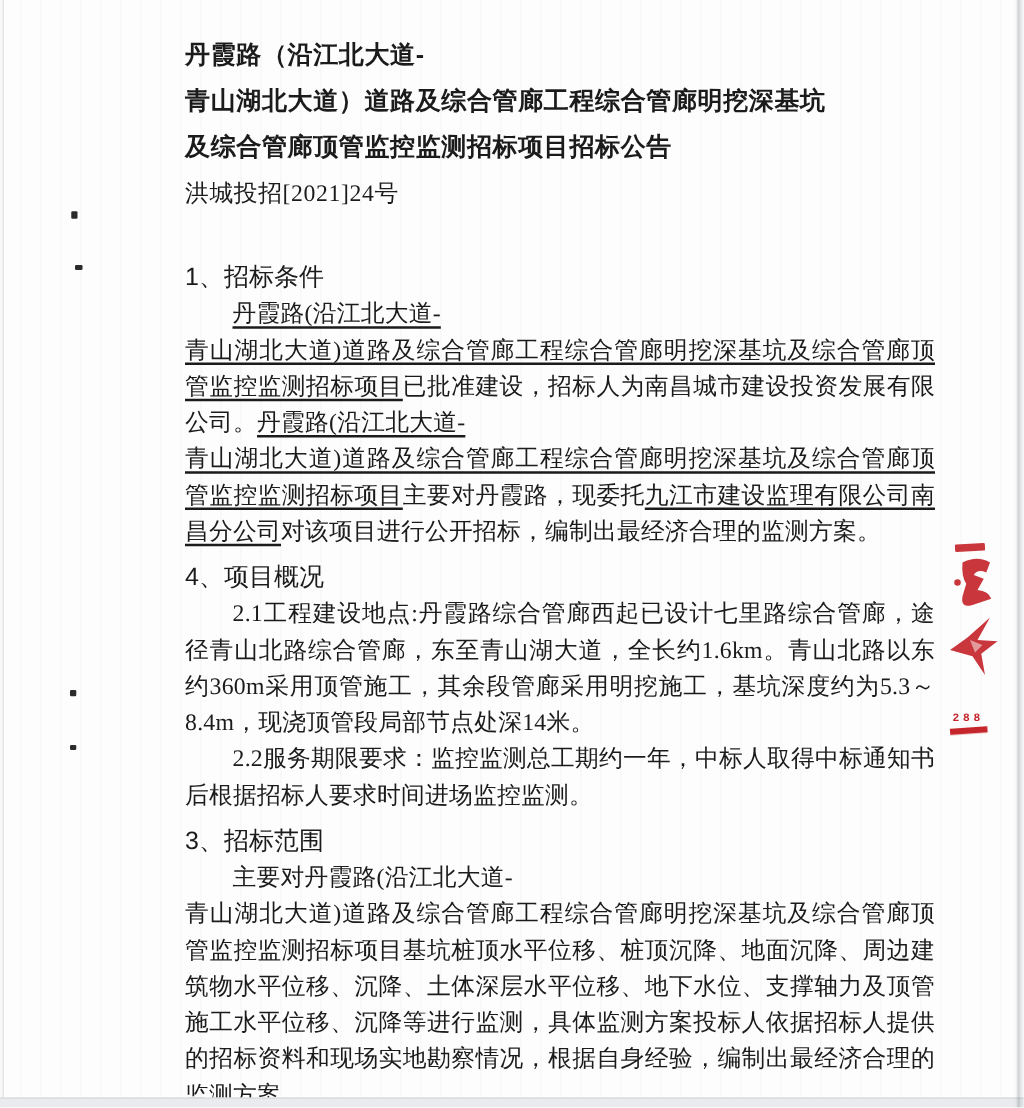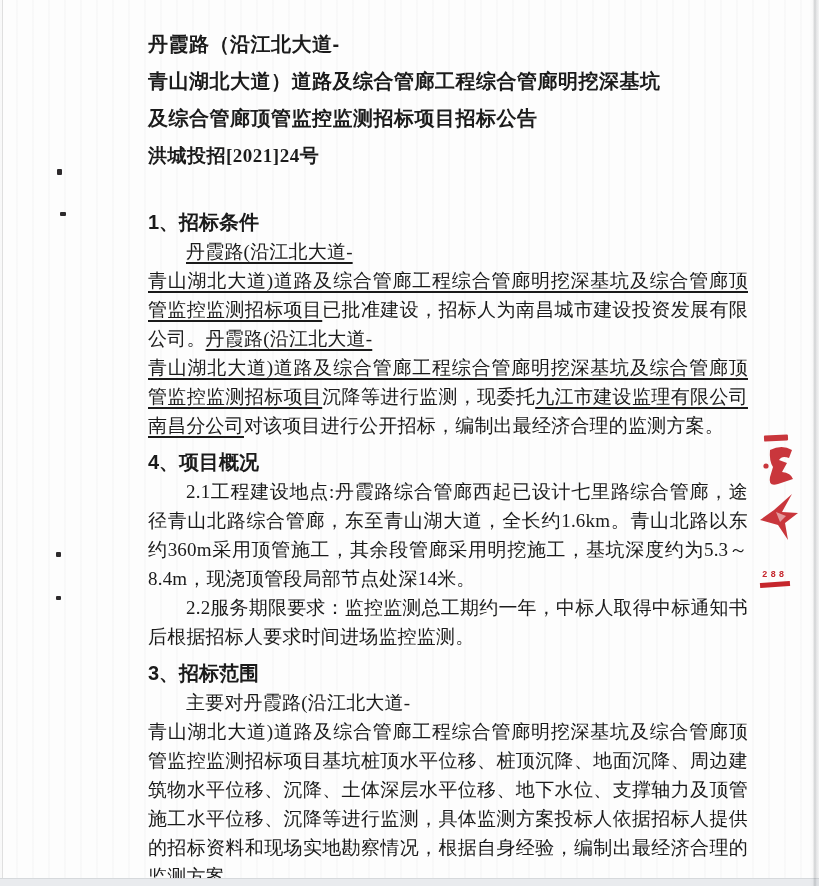--- a/index.html
+++ b/index.html
@@ -40,28 +40,28 @@
     padding-right: 110px;
     font-family: "Liberation Sans", sans-serif;
     font-weight: 700;
     font-size: 20px;
     line-height: 37px;
     letter-spacing: 0.5px;
   }
   .title-line { white-space: nowrap; }
   .doc-number {
     font-family: "Liberation Serif", serif;
-    font-weight: 700;
+    font-weight: 400;
     font-size: 19px;
     line-height: 37px;
     letter-spacing: 0.5px;
   }
   .section-heading {
     font-family: "Liberation Sans", sans-serif;
-    font-weight: 700;
+    font-weight: 400;
     font-size: 20px;
     line-height: 29px;
     margin: 8px 0 0 0;
   }
   .section-heading.first { margin-top: 34px; }
   .body-par {
     font-size: 19px;
     line-height: 29px;
     margin: 0;
     text-align: justify;
@@ -109,21 +109,21 @@
   <div class="title-wrap">
     <div class="title-line">丹霞路（沿江北大道-</div>
     <div class="title-line">青山湖北大道）道路及综合管廊工程综合管廊明挖深基坑</div>
     <div class="title-line">及综合管廊顶管监控监测招标项目招标公告</div>
     <div class="doc-number">洪城投招[2021]24号</div>
   </div>
 
   <h2 class="section-heading first">1、招标条件</h2>
   <p class="body-par"><span class="u">丹霞路(沿江北大道-
 青山湖北大道)道路及综合管廊工程综合管廊明挖深基坑及综合管廊顶管监控监测招标项目</span><span>已批准建设，招标人为南昌城市建设投资发展有限公司。</span><span class="u">丹霞路(沿江北大道-
-青山湖北大道)道路及综合管廊工程综合管廊明挖深基坑及综合管廊顶管监控监测招标项目</span><span>沉降等进行监测，现委托</span><span class="u">九江市建设监理有限公司南昌分公司</span><span>对该项目进行公开招标，编制出最经济合理的监测方案。</span></p>
+青山湖北大道)道路及综合管廊工程综合管廊明挖深基坑及综合管廊顶管监控监测招标项目</span><span>主要对丹霞路，现委托</span><span class="u">九江市建设监理有限公司南昌分公司</span><span>对该项目进行公开招标，编制出最经济合理的监测方案。</span></p>
 
   <h2 class="section-heading">4、项目概况</h2>
   <p class="body-par"><span>2.1工程建设地点:丹霞路综合管廊西起已设计七里路综合管廊，途径青山北路综合管廊，东至青山湖大道，全长约1.6km。青山北路以东约360m采用顶管施工，其余段管廊采用明挖施工，基坑深度约为5.3～8.4m，现浇顶管段局部节点处深14米。</span></p>
   <p class="body-par"><span>2.2服务期限要求：监控监测总工期约一年，中标人取得中标通知书后根据招标人要求时间进场监控监测。</span></p>
 
   <h2 class="section-heading">3、招标范围</h2>
   <p class="body-par"><span>主要对丹霞路(沿江北大道-
 青山湖北大道)道路及综合管廊工程综合管廊明挖深基坑及综合管廊顶管监控监测招标项目基坑桩顶水平位移、桩顶沉降、地面沉降、周边建筑物水平位移、沉降、土体深层水平位移、地下水位、支撑轴力及顶管施工水平位移、沉降等进行监测，具体监测方案投标人依据招标人提供的招标资料和现场实地勘察情况，根据自身经验，编制出最经济合理的监测方案。</span></p>
 
 </div>

